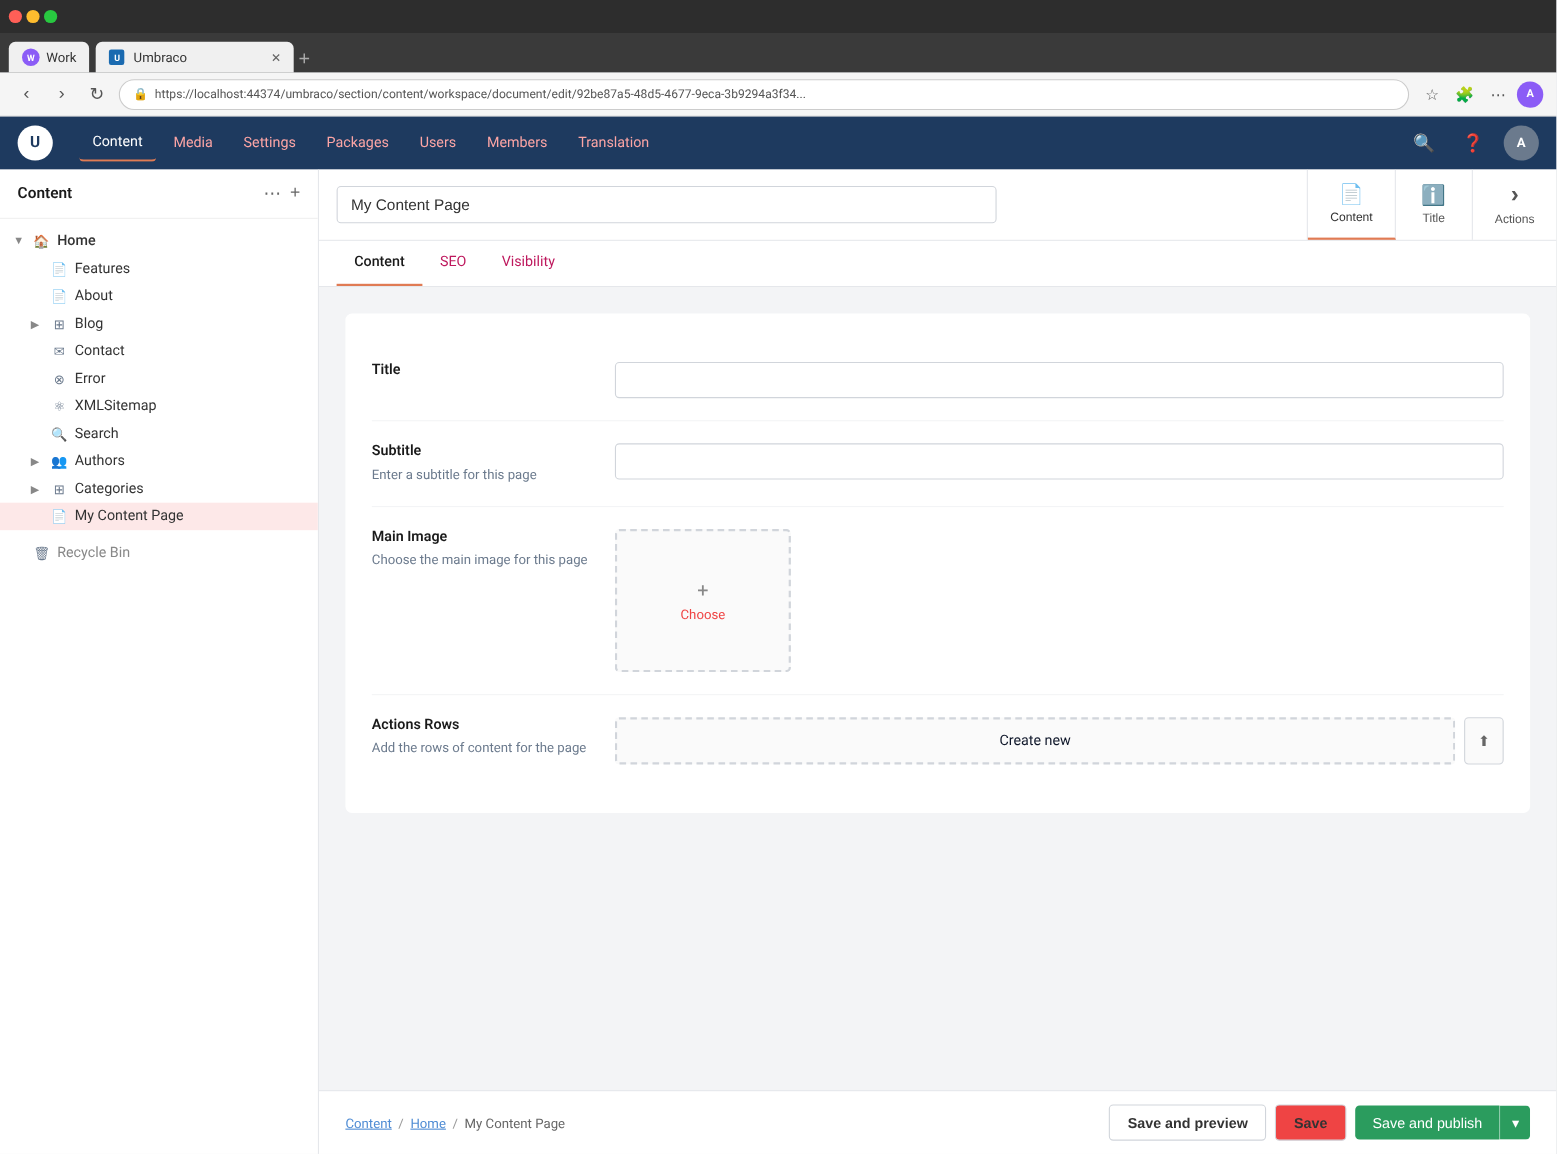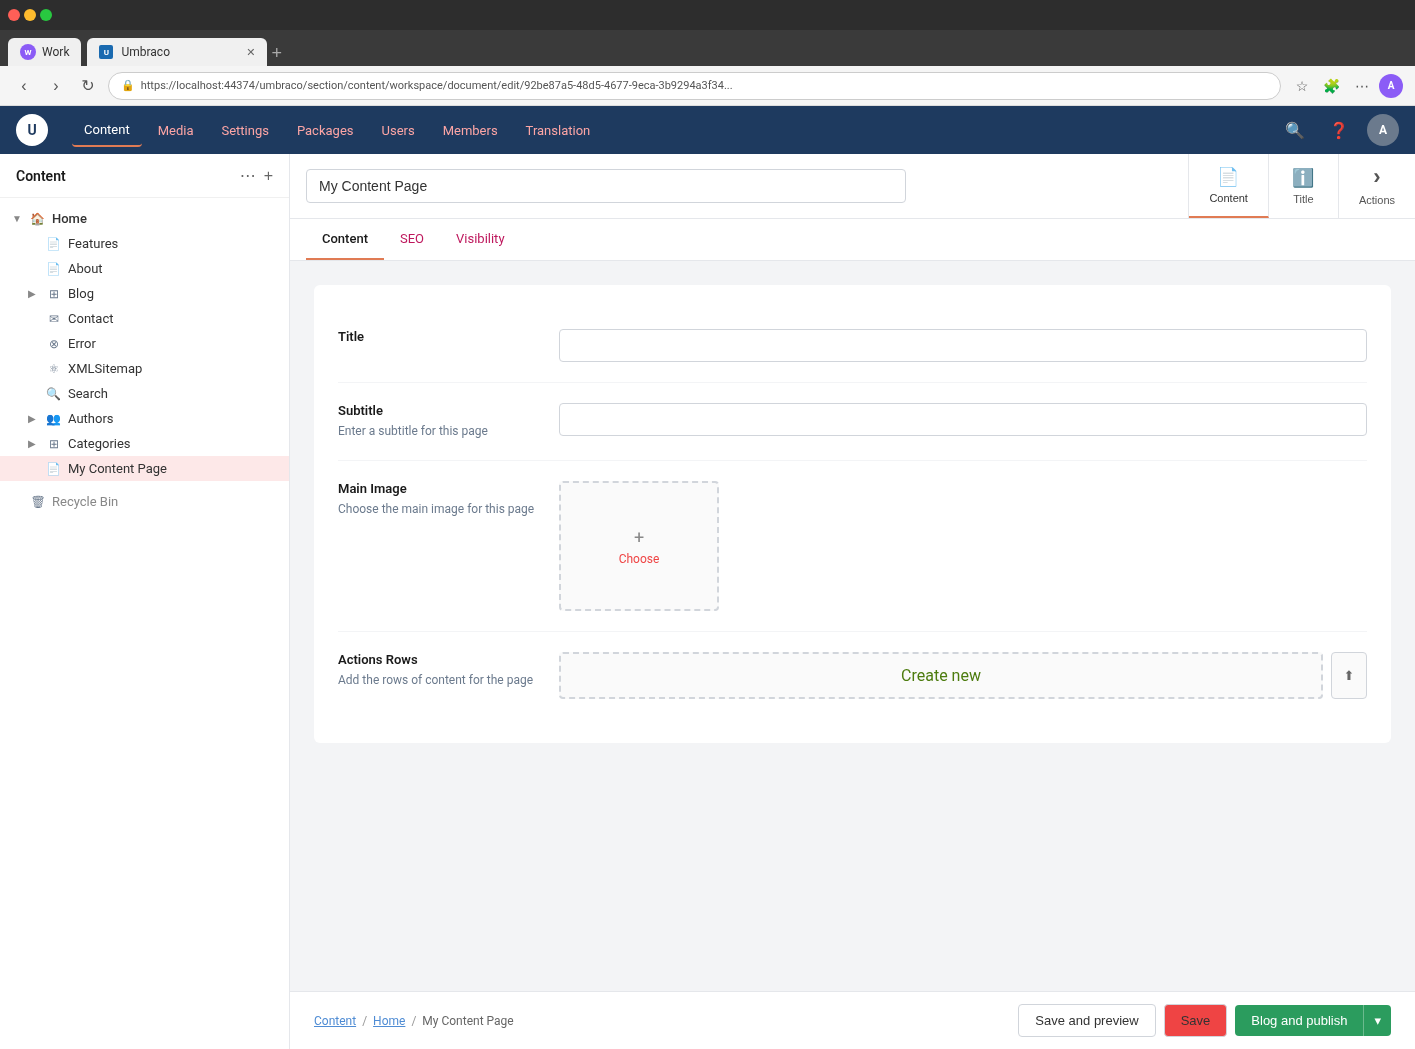--- a/index.html
+++ b/index.html
@@ -88,30 +88,30 @@
     .field-input-area { flex: 1; }
     .text-input { width: 100%; border: 1px solid #d1d5db; border-radius: 4px; padding: 8px 12px; font-size: 13px; color: #333; background: white; }
 
     
     .image-chooser { width: 160px; height: 130px; border: 2px dashed #d1d5db; border-radius: 4px; display: flex; flex-direction: column; align-items: center; justify-content: center; cursor: pointer; color: #666; gap: 4px; background: #fafafa; }
     .image-chooser-icon { font-size: 18px; color: #888; }
     .image-chooser-label { font-size: 12px; color: #ef4444; }
 
     
     .content-rows-container { display: flex; gap: 8px; align-items: stretch; }
-    .create-new-btn { flex: 1; border: 2px dashed #d1d5db; border-radius: 4px; padding: 12px; text-align: center; cursor: pointer; color: #4d7c0f; background: #fafafa; font-size: 16px; }
+    .create-new-btn { flex: 1; border: 2px dashed #d1d5db; border-radius: 4px; padding: 12px; text-align: center; cursor: pointer; color: #0f172a; background: #fafafa; font-size: 13px; }
     .content-rows-extra { width: 36px; border: 1px solid #d1d5db; border-radius: 4px; display: flex; align-items: center; justify-content: center; cursor: pointer; background: #fafafa; color: #666; }
 
     
     .footer { background: white; border-top: 1px solid #e5e7eb; padding: 12px 24px; display: flex; align-items: center; justify-content: space-between; }
     .breadcrumb { display: flex; align-items: center; gap: 6px; font-size: 12px; color: #666; }
     .breadcrumb a { color: #4f8cd4; text-decoration: underline; cursor: pointer; }
     .breadcrumb-sep { color: #999; }
     .footer-actions { display: flex; align-items: center; gap: 8px; }
-    .footer-btn { padding: 8px 16px; border-radius: 4px; border: 1px solid #d1d5db; background: white; cursor: pointer; font-size: 13px; color: #333; }
+    .footer-btn { padding: 8px 16px; border-radius: 4px; border: 1px solid #d1d5db; background: white; cursor: pointer; font-size: 13px; color: #333; font-weight: bold; }
     .footer-btn-save { background: #ef4444; border: 1px solid #d1d5db; }
     .footer-btn-publish { background: #2b9c5e; color: white; border: none; padding: 8px 16px; border-radius: 4px 0 0 4px; cursor: pointer; font-size: 13px; font-weight: 500; }
     .footer-btn-publish-arrow { background: #2b9c5e; color: white; border: none; padding: 8px 10px; border-radius: 0 4px 4px 0; cursor: pointer; font-size: 13px; border-left: 1px solid rgba(255,255,255,0.3); }
     .publish-group { display: flex; }
 
     
     .work-tab { display: flex; align-items: center; gap: 6px; background: #f0f0f0; border-radius: 6px 6px 0 0; height: 28px; padding: 0 12px; font-size: 12px; color: #333; }
     .work-avatar { width: 16px; height: 16px; background: #8b5cf6; border-radius: 50%; display: flex; align-items: center; justify-content: center; color: white; font-size: 8px; font-weight: bold; }
   </style>
 </head>
@@ -345,21 +345,21 @@
           <a>Content</a>
           <span class="breadcrumb-sep">/</span>
           <a>Home</a>
           <span class="breadcrumb-sep">/</span>
           <span>My Content Page</span>
         </div>
         <div class="footer-actions">
           <button class="footer-btn">Save and preview</button>
           <button class="footer-btn footer-btn-save">Save</button>
           <div class="publish-group">
-            <button class="footer-btn-publish">Blog and publish</button>
+            <button class="footer-btn-publish">Save and publish</button>
             <button class="footer-btn-publish-arrow">▾</button>
           </div>
         </div>
       </div>
 
     </div>
   </div>
 </div>
 
 </body></html>

